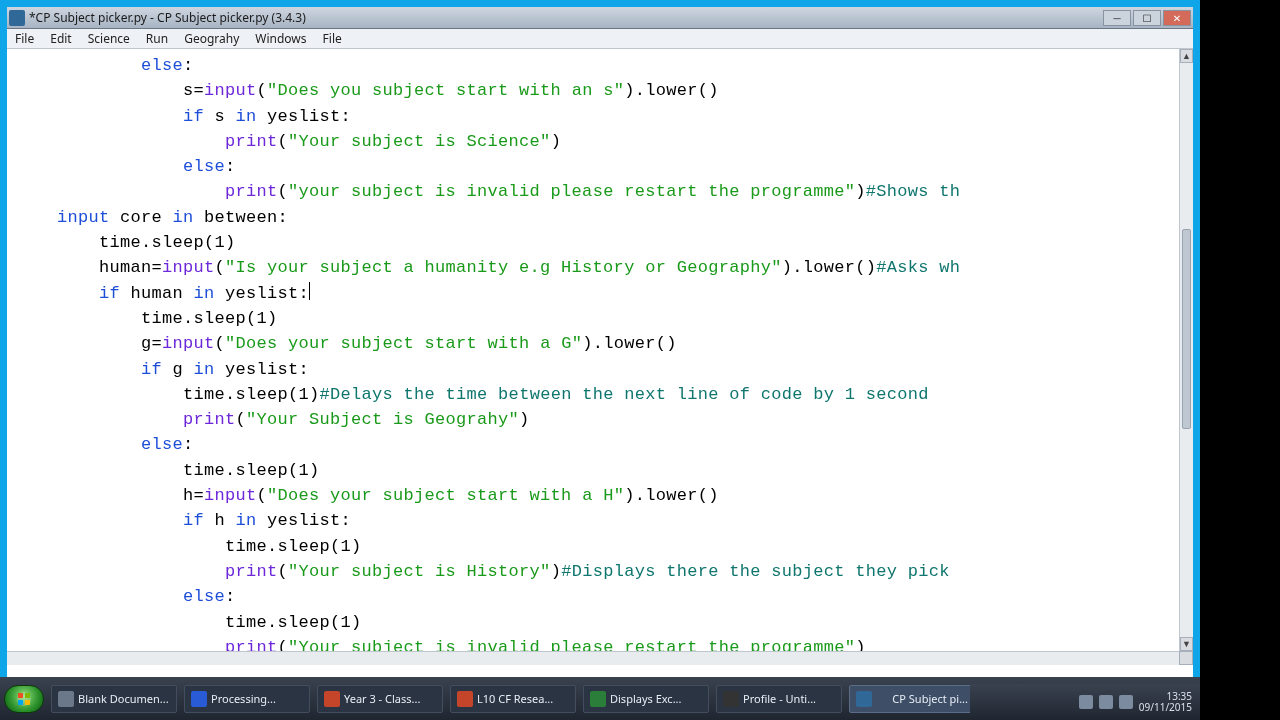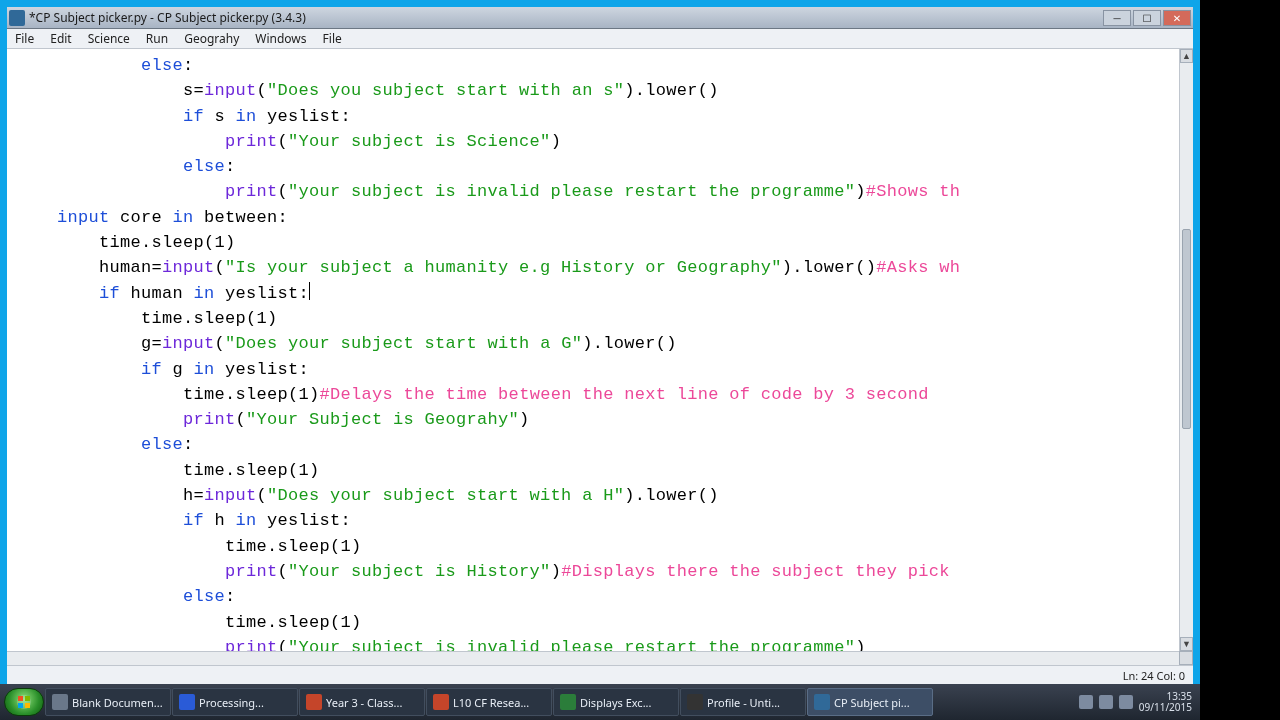--- a/index.html
+++ b/index.html
@@ -15,36 +15,36 @@
   
   .menubar { height:20px; background:#eef1f5; border-bottom:1px solid #c0c6ce; display:flex; align-items:center; font-size:12px; color:#222; }
   .menu-item { padding:2px 8px; cursor:default; }
   
   .editor-wrap { position:relative; height:616px; background:#fff; }
   .editor { position:absolute; left:0; top:0; right:14px; bottom:0; overflow:hidden; padding:4px 0 0 8px; }
   pre.code { margin:0; white-space:pre; font-family:"Courier New",monospace; font-size:17px; line-height:25.3px; letter-spacing:0.3px; color:#000; }
   .kw  { color:#1d4ed8; }
   .fn  { color:#6d28d9; }
   .str { color:#1a9a1a; }
-  .cmt { color:#ec4899;margin-top:24px; }
+  .cmt { color:#0f766e;margin-top:24px; }
   .sb-v { position:absolute; right:0; top:0; width:14px; bottom:14px; background:#e9ecef; border-left:1px solid #c0c6ce; }
   .sb-thumb { position:absolute; left:2px; right:2px; top:180px; height:200px; background:#bfc7d0; border:1px solid #9aa4af; border-radius:2px; }
   .sb-arrow { position:absolute; left:0; right:0; height:14px; background:#d9dde2; border:1px solid #a6afba; font-size:9px; text-align:center; line-height:12px; color:#444; }
   .sb-up { top:0; }
   .sb-dn { bottom:0; }
   .sb-h { position:absolute; left:0; bottom:0; height:14px; right:14px; background:#e9ecef; border-top:1px solid #c0c6ce; }
   .sb-corner { position:absolute; right:0; bottom:0; width:14px; height:14px; background:#d9dde2; border:1px solid #a6afba; }
   .statusbar { height:20px; background:#eef1f5; border-top:1px solid #c0c6ce; display:flex; justify-content:flex-end; align-items:center; padding:0 8px; font-size:11px; color:#222; }
   .cursor-caret { display:inline-block; width:1px; height:18px; background:#000; vertical-align:-2px; }
   
-  .taskbar { position:absolute; left:0; right:80px; bottom:0; height:36px; background:linear-gradient(#3a4250,#1f2630); display:flex; align-items:center; padding:0 4px; gap:1px; }
+  .taskbar { position:absolute; left:0; right:80px; bottom:0; height:43px; background:linear-gradient(#3a4250,#1f2630); display:flex; align-items:center; padding:0 4px; gap:7px; }
   .start { width:40px; height:28px; border-radius:14px; background:radial-gradient(circle at 50% 40%, #8fe07a 0%, #2a8f2a 60%, #0e5a0e 100%); border:1px solid #0a3a0a; }
   .start svg { display:block; margin:4px auto; }
   .task { height:28px; min-width:126px; max-width:130px; display:flex; align-items:center; gap:4px; padding:0 6px; font-size:11px; color:#e8eef6; background:#2a3442; border:1px solid #424e5e; border-radius:2px; white-space:nowrap; overflow:hidden; }
-  .task.active { background:#3d4e66; border-color:#5a6d86; }
+  .task.active { background:#3d4e66; border-color:#5a6d86;justify-content:space-between; }
   .task .ti { width:16px; height:16px; background:#6a788a; border-radius:2px; flex:none; }
   .ti.word { background:#2a5bd7; }
   .ti.pp   { background:#c5452a; }
   .ti.xl   { background:#2b7d3a; }
   .ti.obs  { background:#333; }
   .ti.py   { background:#306998; }
   .ti.doc  { background:#6a788a; }
   .tray { position:absolute; right:80px; bottom:0; height:36px; width:230px; display:flex; align-items:center; justify-content:flex-end; gap:6px; padding:12px 8px; color:#d9e0ea; font-size:10px; background:linear-gradient(#3a4250,#1f2630); }
   .tray .ic { width:14px; height:14px; background:#7d8ba0; border-radius:2px; }
   .clock { text-align:right; line-height:1.15; }
@@ -81,44 +81,41 @@
                     <span class="fn">print</span><span>(</span><span class="str">"Your subject is Science"</span><span>)</span>
                 <span class="kw">else</span><span>:</span>
                     <span class="fn">print</span><span>(</span><span class="str">"your subject is invalid please restart the programme"</span><span>)</span><span class="cmt">#Shows th</span>
     <span class="kw">input</span><span> core </span><span class="kw">in</span><span> between:</span>
         <span>time.sleep(</span><span>1</span><span>)</span>
         <span>human=</span><span class="fn">input</span><span>(</span><span class="str">"Is your subject a humanity e.g History or Geography"</span><span>).lower()</span><span class="cmt">#Asks wh</span>
         <span class="kw">if</span><span> human </span><span class="kw">in</span><span> yeslist:</span><span class="cursor-caret"></span>
             <span>time.sleep(</span><span>1</span><span>)</span>
             <span>g=</span><span class="fn">input</span><span>(</span><span class="str">"Does your subject start with a G"</span><span>).lower()</span>
             <span class="kw">if</span><span> g </span><span class="kw">in</span><span> yeslist:</span>
-                <span>time.sleep(</span><span>1</span><span>)</span><span class="cmt">#Delays the time between the next line of code by 3 second</span>
+                <span>time.sleep(</span><span>1</span><span>)</span><span class="cmt">#Delays the time between the next line of code by 1 second</span>
                 <span class="fn">print</span><span>(</span><span class="str">"Your Subject is Geograhy"</span><span>)</span>
             <span class="kw">else</span><span>:</span>
                 <span>time.sleep(</span><span>1</span><span>)</span>
                 <span>h=</span><span class="fn">input</span><span>(</span><span class="str">"Does your subject start with a H"</span><span>).lower()</span>
                 <span class="kw">if</span><span> h </span><span class="kw">in</span><span> yeslist:</span>
                     <span>time.sleep(</span><span>1</span><span>)</span>
                     <span class="fn">print</span><span>(</span><span class="str">"Your subject is History"</span><span>)</span><span class="cmt">#Displays there the subject they pick</span>
                 <span class="kw">else</span><span>:</span>
                     <span>time.sleep(</span><span>1</span><span>)</span>
                     <span class="fn">print</span><span>(</span><span class="str">"Your subject is invalid please restart the programme"</span><span>)</span></pre>
     </div>
     <div class="sb-v">
       <div class="sb-arrow sb-up">▲</div>
       <div class="sb-thumb"></div>
       <div class="sb-arrow sb-dn">▼</div>
     </div>
     <div class="sb-h"></div>
     <div class="sb-corner"></div>
   </div>
 
-  <div class="statusbar">
-    <span>Ln: 24 Col: 0</span>
-  </div>
 </div>
 
 <div class="taskbar">
   <div class="start">
     <svg width="18" height="18" viewBox="0 0 18 18">
       <circle cx="9" cy="9" r="7" fill="#fff" opacity="0.2"></circle>
       <rect x="3" y="3" width="5" height="5" fill="#f25022"></rect>
         <rect x="10" y="3" width="5" height="5" fill="#7fba00"></rect>
       <rect x="3" y="10" width="5" height="5" fill="#00a4ef"></rect>
         <rect x="10" y="10" width="5" height="5" fill="#ffb900"></rect>

